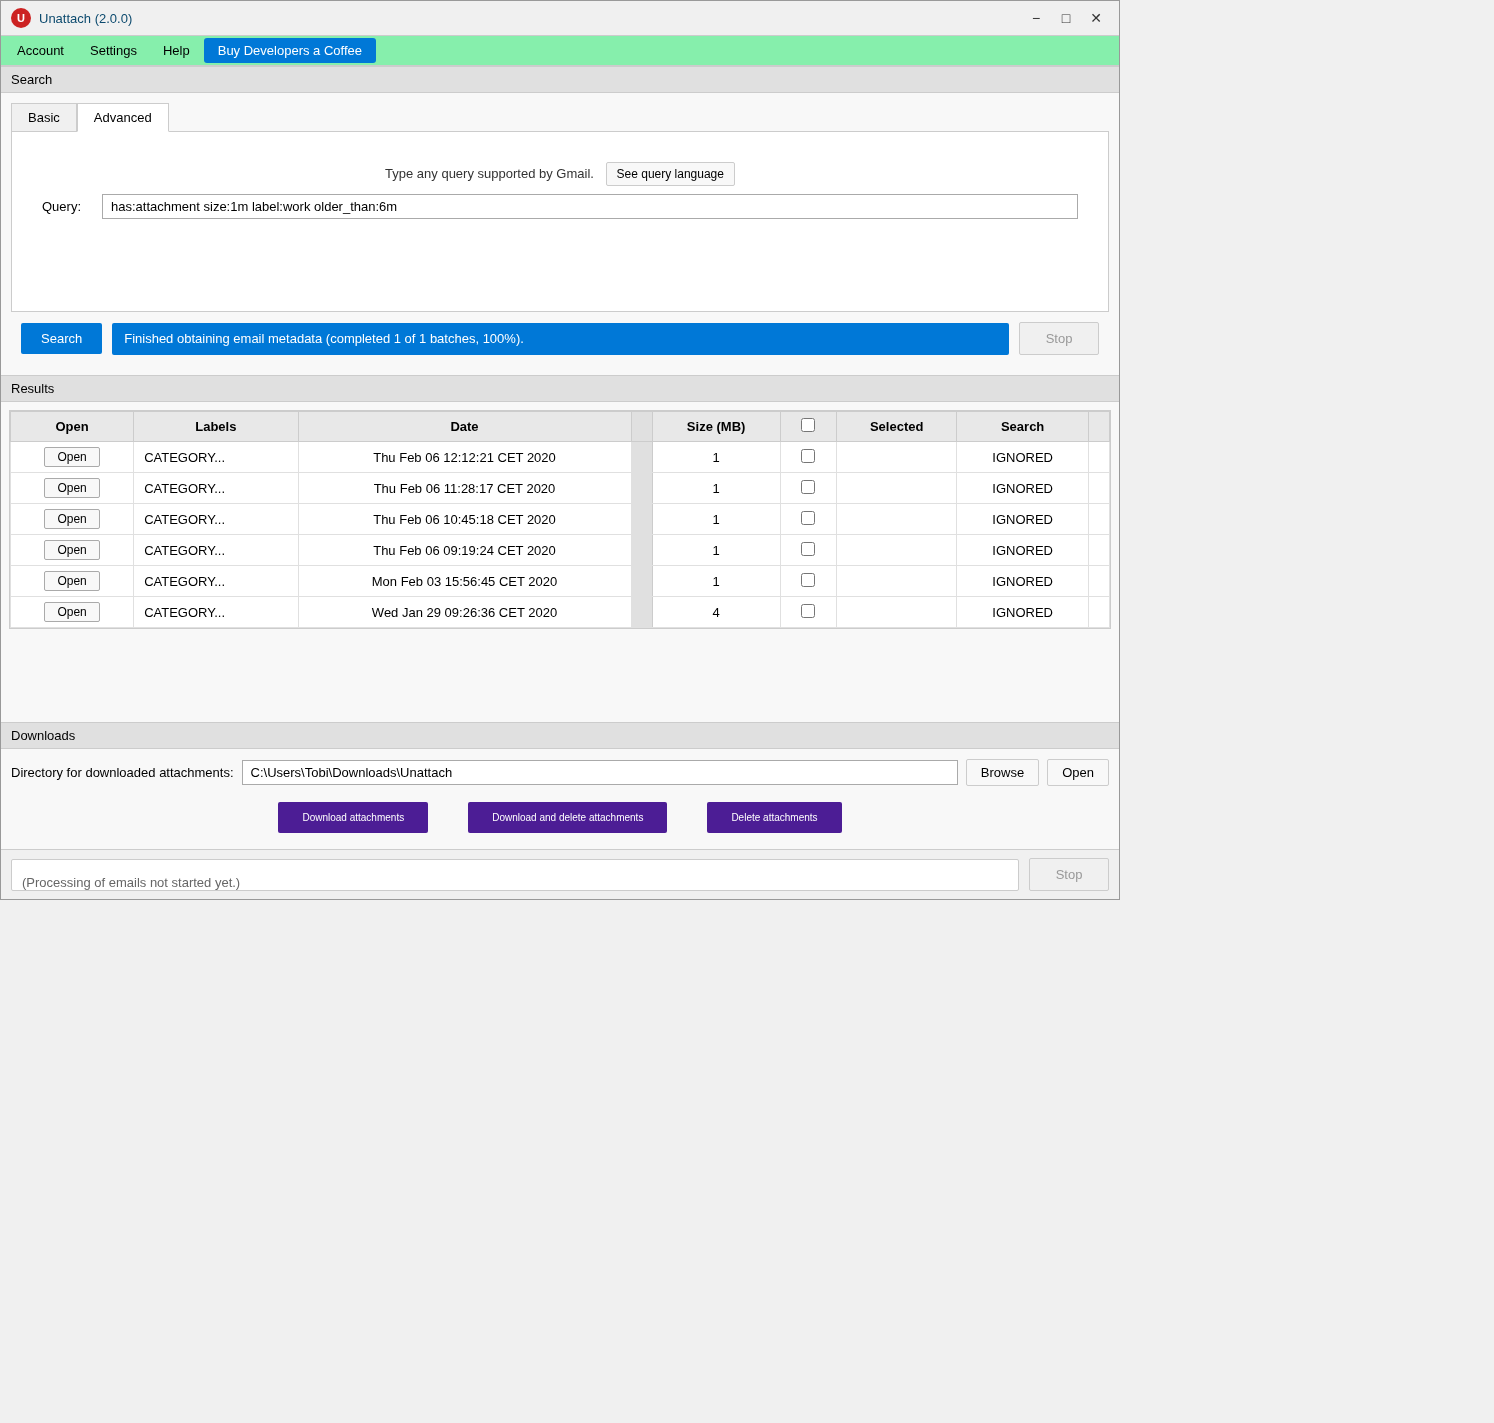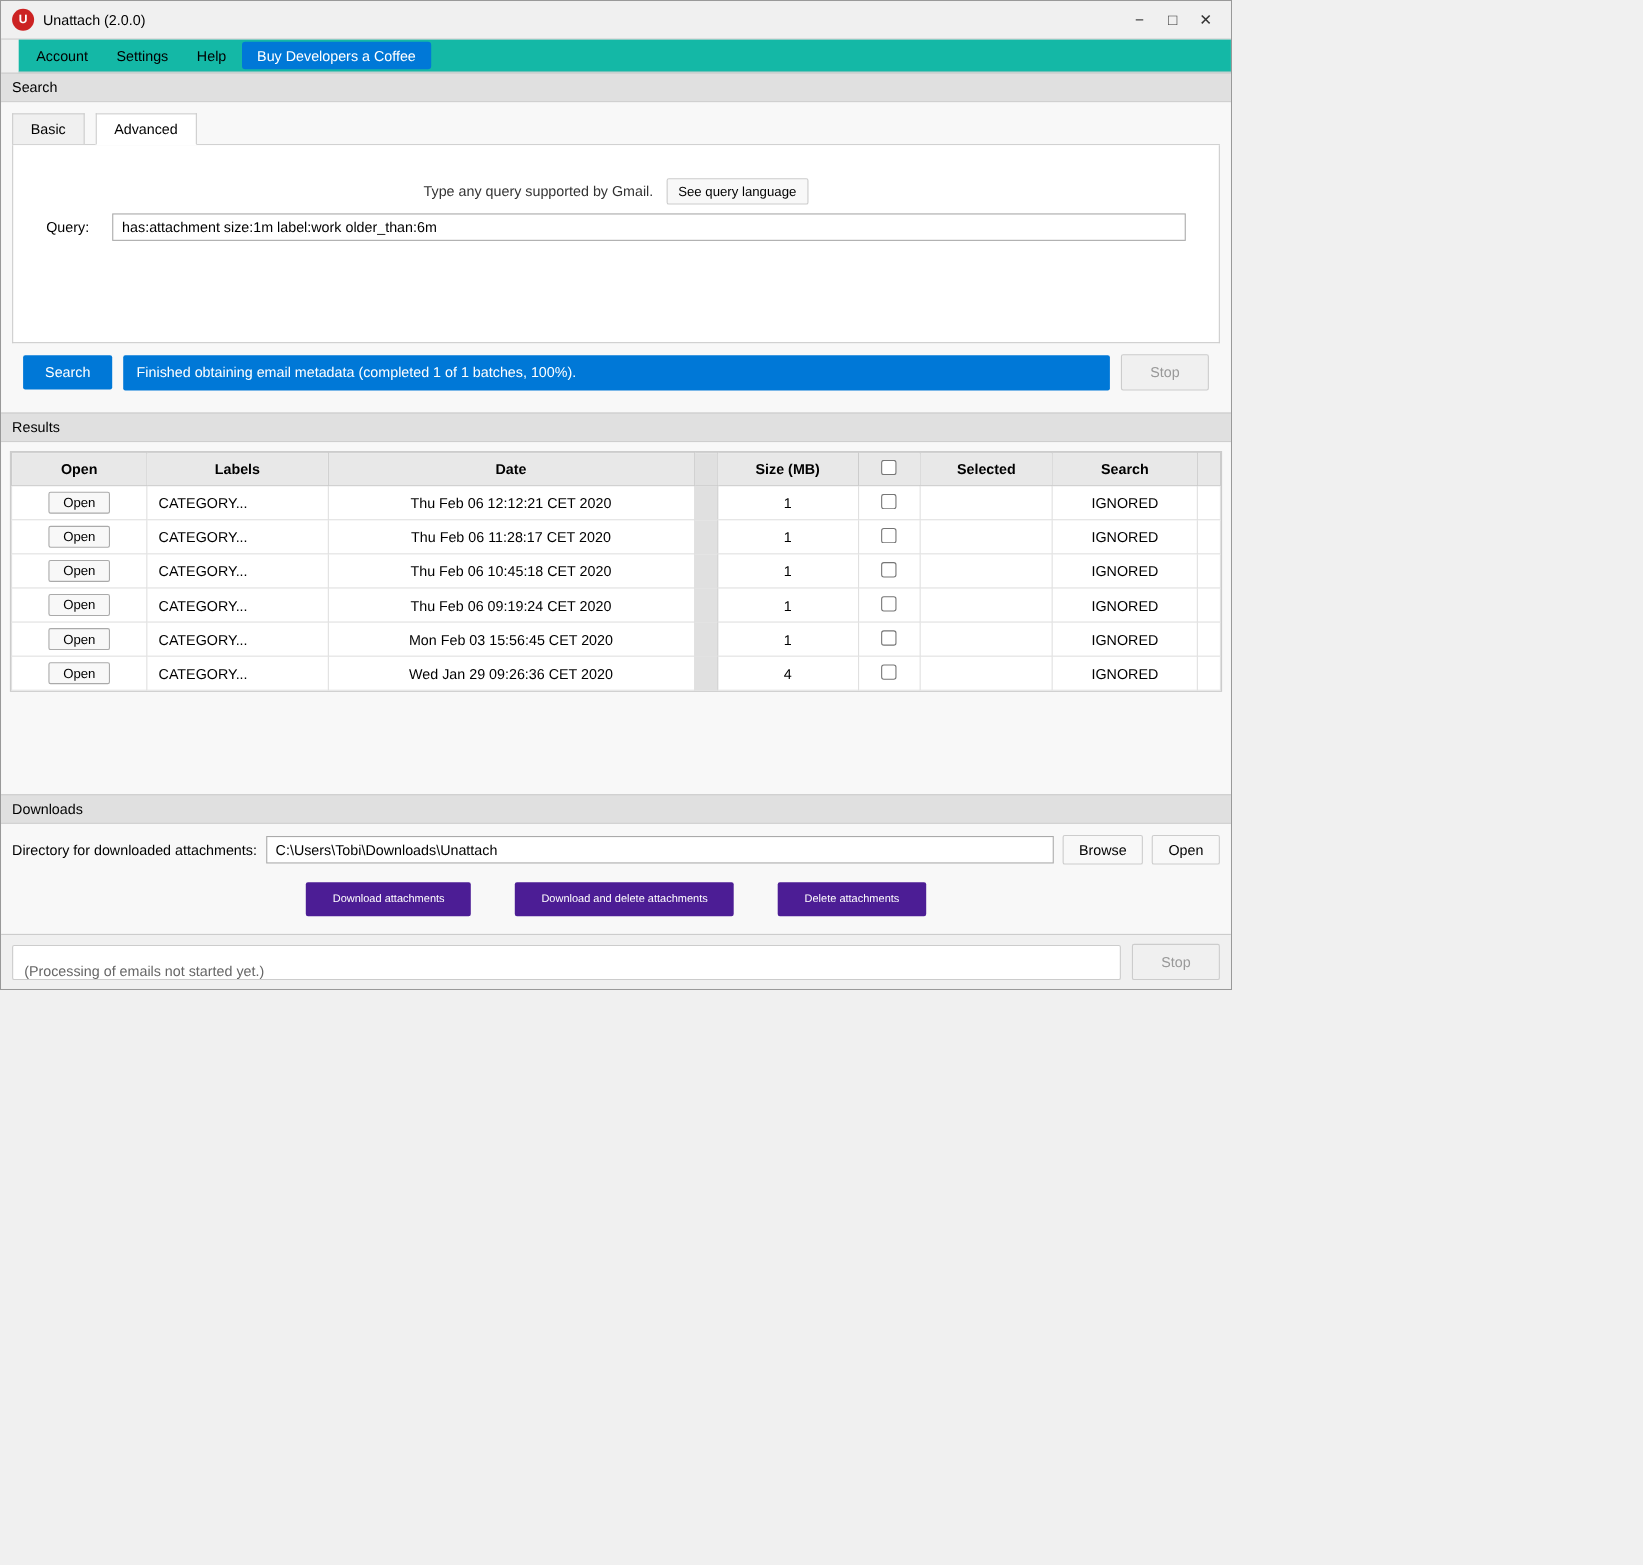--- a/index.html
+++ b/index.html
@@ -34,21 +34,21 @@
       border-radius: 50%;
       display: flex;
       align-items: center;
       justify-content: center;
       color: white;
       font-weight: bold;
       font-size: 11px;
     }
     .title-text {
       font-size: 13px;
-      color: #000000;
+      color: #0c4a6e;
     }
     .title-bar-right {
       display: flex;
       gap: 4px;
     }
     .window-btn {
       width: 26px;
       height: 22px;
       background: transparent;
       border: none;
@@ -56,25 +56,24 @@
       font-size: 14px;
       color: #333;
       display: flex;
       align-items: center;
       justify-content: center;
     }
     
     .menu-bar {
       display: flex;
       align-items: center;
-      background: #14b8a6;
+      background: #86efac;
       padding: 2px 4px;
       border-bottom: 1px solid #ccc;
       gap: 2px;
-      margin-left: 16px;
     }
     .menu-item {
       padding: 5px 12px;
       cursor: pointer;
       border-radius: 3px;
       color: #000;
       font-size: 13px;
     }
     .menu-item.buy-coffee {
       background: #0078d7;
@@ -102,21 +101,21 @@
       display: flex;
       border-bottom: 1px solid #ccc;
       margin-bottom: 0;
     }
     .tab {
       padding: 6px 16px;
       cursor: pointer;
       border: 1px solid #ccc;
       background: #f0f0f0;
       font-size: 13px;
-      margin-right: 10px;
+      margin-right: 0;
       border-bottom: none;
       color: #000;
     }
     .tab.active {
       background: white;
       border-bottom: 1px solid white;
       margin-bottom: -1px;
     }
     .tab-content {
       border: 1px solid #ccc;

